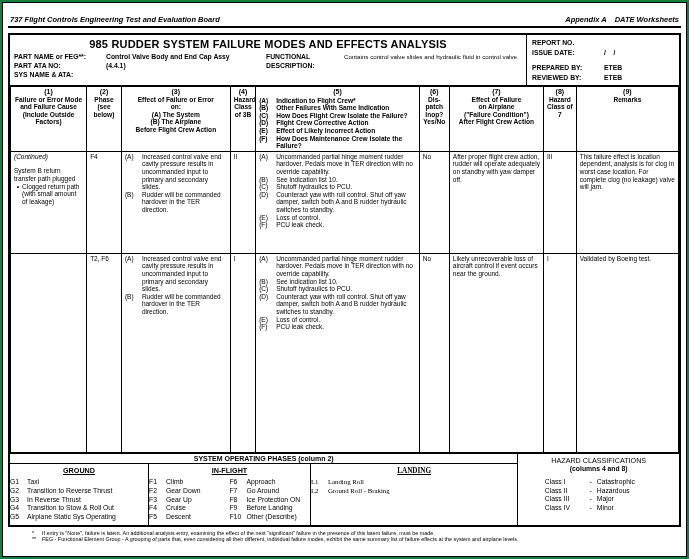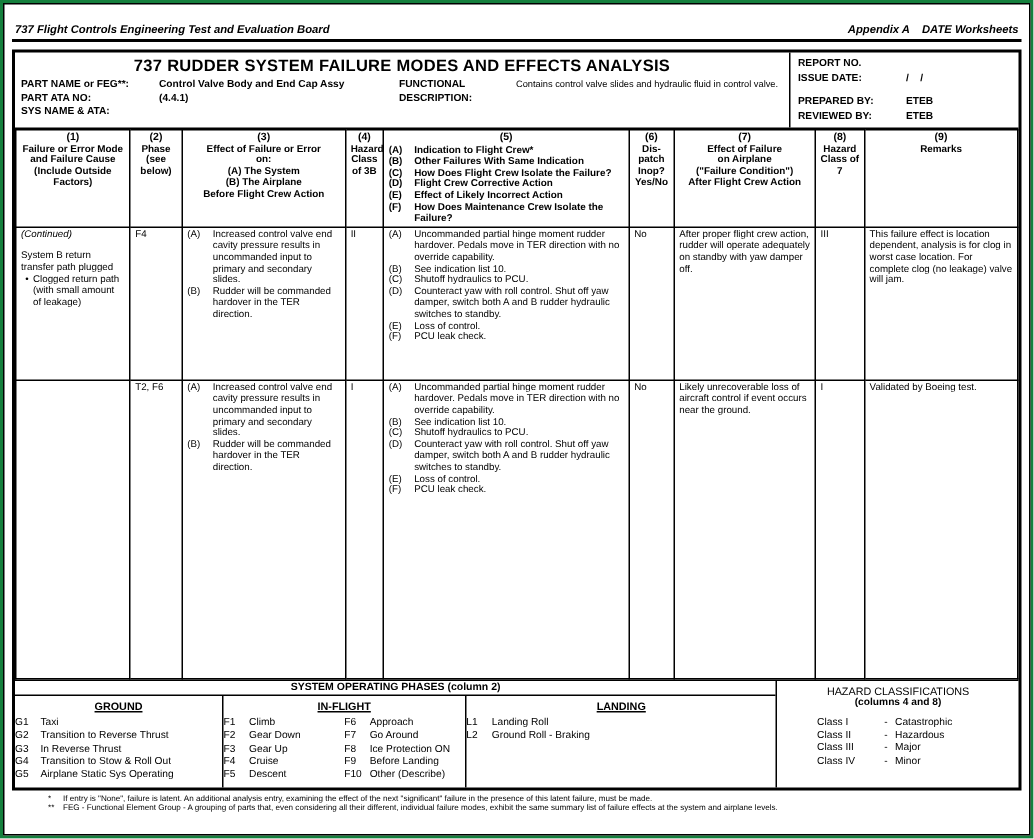--- a/index.html
+++ b/index.html
@@ -51,21 +51,21 @@
   tr.r1 > td { height: 102px; }
   tr.r2 > td { height: 199px; }
   tr.hd > th { height: 57px; }
 
   
   .phases-row { display: flex; border-top: 1px solid #000; }
   .phases-left { width: 76%; flex: none; border-right: 1px solid #000; }
   .phases-header { text-align: center; font-size: 7px; font-weight: bold; border-bottom: 1px solid #000; padding: 1px 0; }
   .phase-cols { display: flex; height: 61px; }
   .phase-col { padding: 2px 0; font-size: 6.8px; line-height: 8.6px; border-right: 1px solid #000; }
-  .phase-col:last-child { border-right: none; }
+  .phase-col:last-child { border-right: none; font-family: Liberation Serif, serif; }
   .pc-ground { width: 27.4%; } .pc-takeoff { width: 21.5%; } .pc-inflight { width: 31.9%; } .pc-landing { flex: 1; }
   .phase-title { text-align: center; font-weight: bold; text-decoration: underline; font-size: 7.2px; margin: 1px 0 3px 0; }
   .ph-item { display: flex; }
   .ph-code { flex: none; width: 17px; }
   .ph-text { flex: 1; }
   .inflight-grid { display: flex; }
   .inflight-grid .sub { width: 50%; }
 
   .hazard-box { flex: 1; padding: 3px 4px; font-size: 6.8px; line-height: 8.6px; }
   .hz-title { text-align: center; font-weight: normal; font-size: 7.2px; }
@@ -89,21 +89,21 @@
 
     <div class="top-strip">
       <span>737 Flight Controls Engineering Test and Evaluation Board</span>
       <span class="right">Appendix A    DATE Worksheets</span>
     </div>
 
     <div class="sheet">
 
       <div class="title-row">
         <div class="title-left">
-          <div class="fmea-title">737 RUDDER SYSTEM FAILURE MODES AND EFFECTS ANALYSIS</div>
+          <div class="fmea-title">985 RUDDER SYSTEM FAILURE MODES AND EFFECTS ANALYSIS</div>
           <div class="part-line">
             <span class="part-label">PART NAME or FEG**:</span>
             <span class="part-value">Control Valve Body and End Cap Assy</span>
             <span class="func-label">FUNCTIONAL</span>
             <span class="func-desc">Contains control valve slides and hydraulic fluid in control valve.</span>
           </div>
           <div class="part-line">
             <span class="part-label">PART ATA NO:</span>
             <span class="part-value">(4.4.1)</span>
             <span class="func-label">DESCRIPTION:</span>

